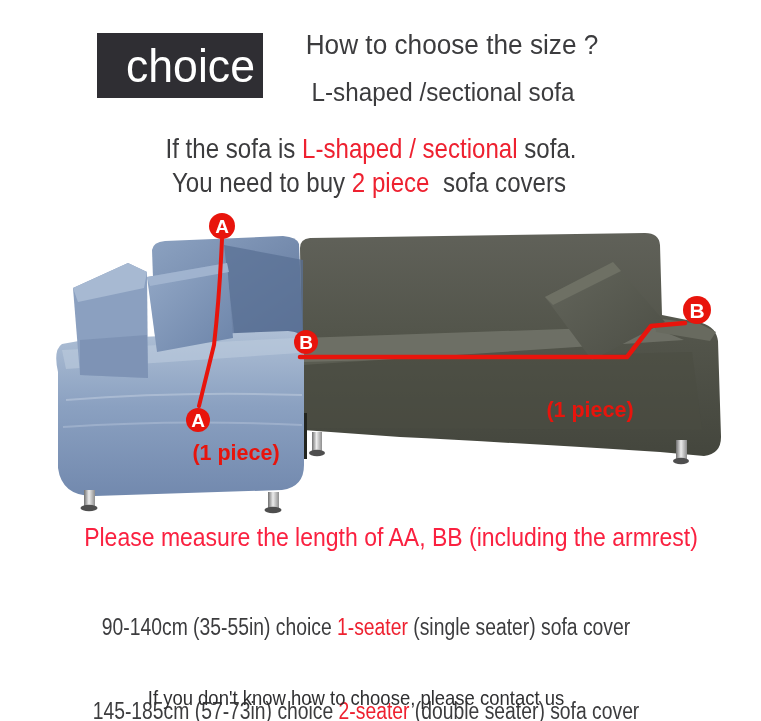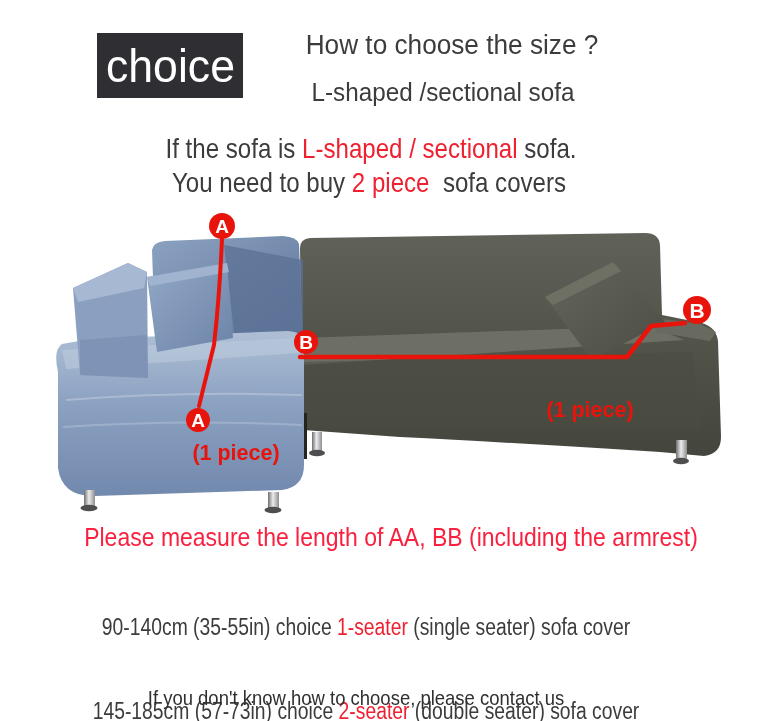--- a/index.html
+++ b/index.html
@@ -3,21 +3,21 @@
 <meta charset="utf-8">
 <style>
   html,body{margin:0;padding:0;background:#ffffff;}
   .canvas{
     position:relative;width:761px;height:721px;background:#ffffff;overflow:hidden;
     font-family:"Liberation Sans","DejaVu Sans",sans-serif;color:#3c3c3e;
   }
   .line{position:absolute;white-space:pre;}
   .brand-box{
     position:absolute;left:97px;top:33px;width:146px;height:65px;
-    background:#2f2e33;display:flex;align-items:center;justify-content:center;
+    background:#2f2e33;display:flex;align-items:center;justify-content:center;padding-left:20px;
   }
   .brand-box span{color:#ffffff;font-size:46px;letter-spacing:0px;line-height:1;transform:scaleX(.97);}
   .title1{left:452px;top:30px;font-size:27px;color:#3c3c3e;transform:translateX(-50%) scaleX(.97);}
   .title2{left:443px;top:78px;font-size:25px;color:#3c3c3e;transform:translateX(-50%) scaleX(.97);}
   .intro1{left:371px;top:133px;font-size:28px;transform:translateX(-50%) scaleX(.86);}
   .intro2{left:369px;top:167px;font-size:28px;transform:translateX(-50%) scaleX(.86);}
   .red{color:#ee2130;}
   .measure{left:391px;top:523px;font-size:25px;color:#fa2140;transform:translateX(-50%) scaleX(.92);}
   .sizes{
     position:absolute;left:366px;top:557px;transform:translateX(-50%) scaleX(.84);

